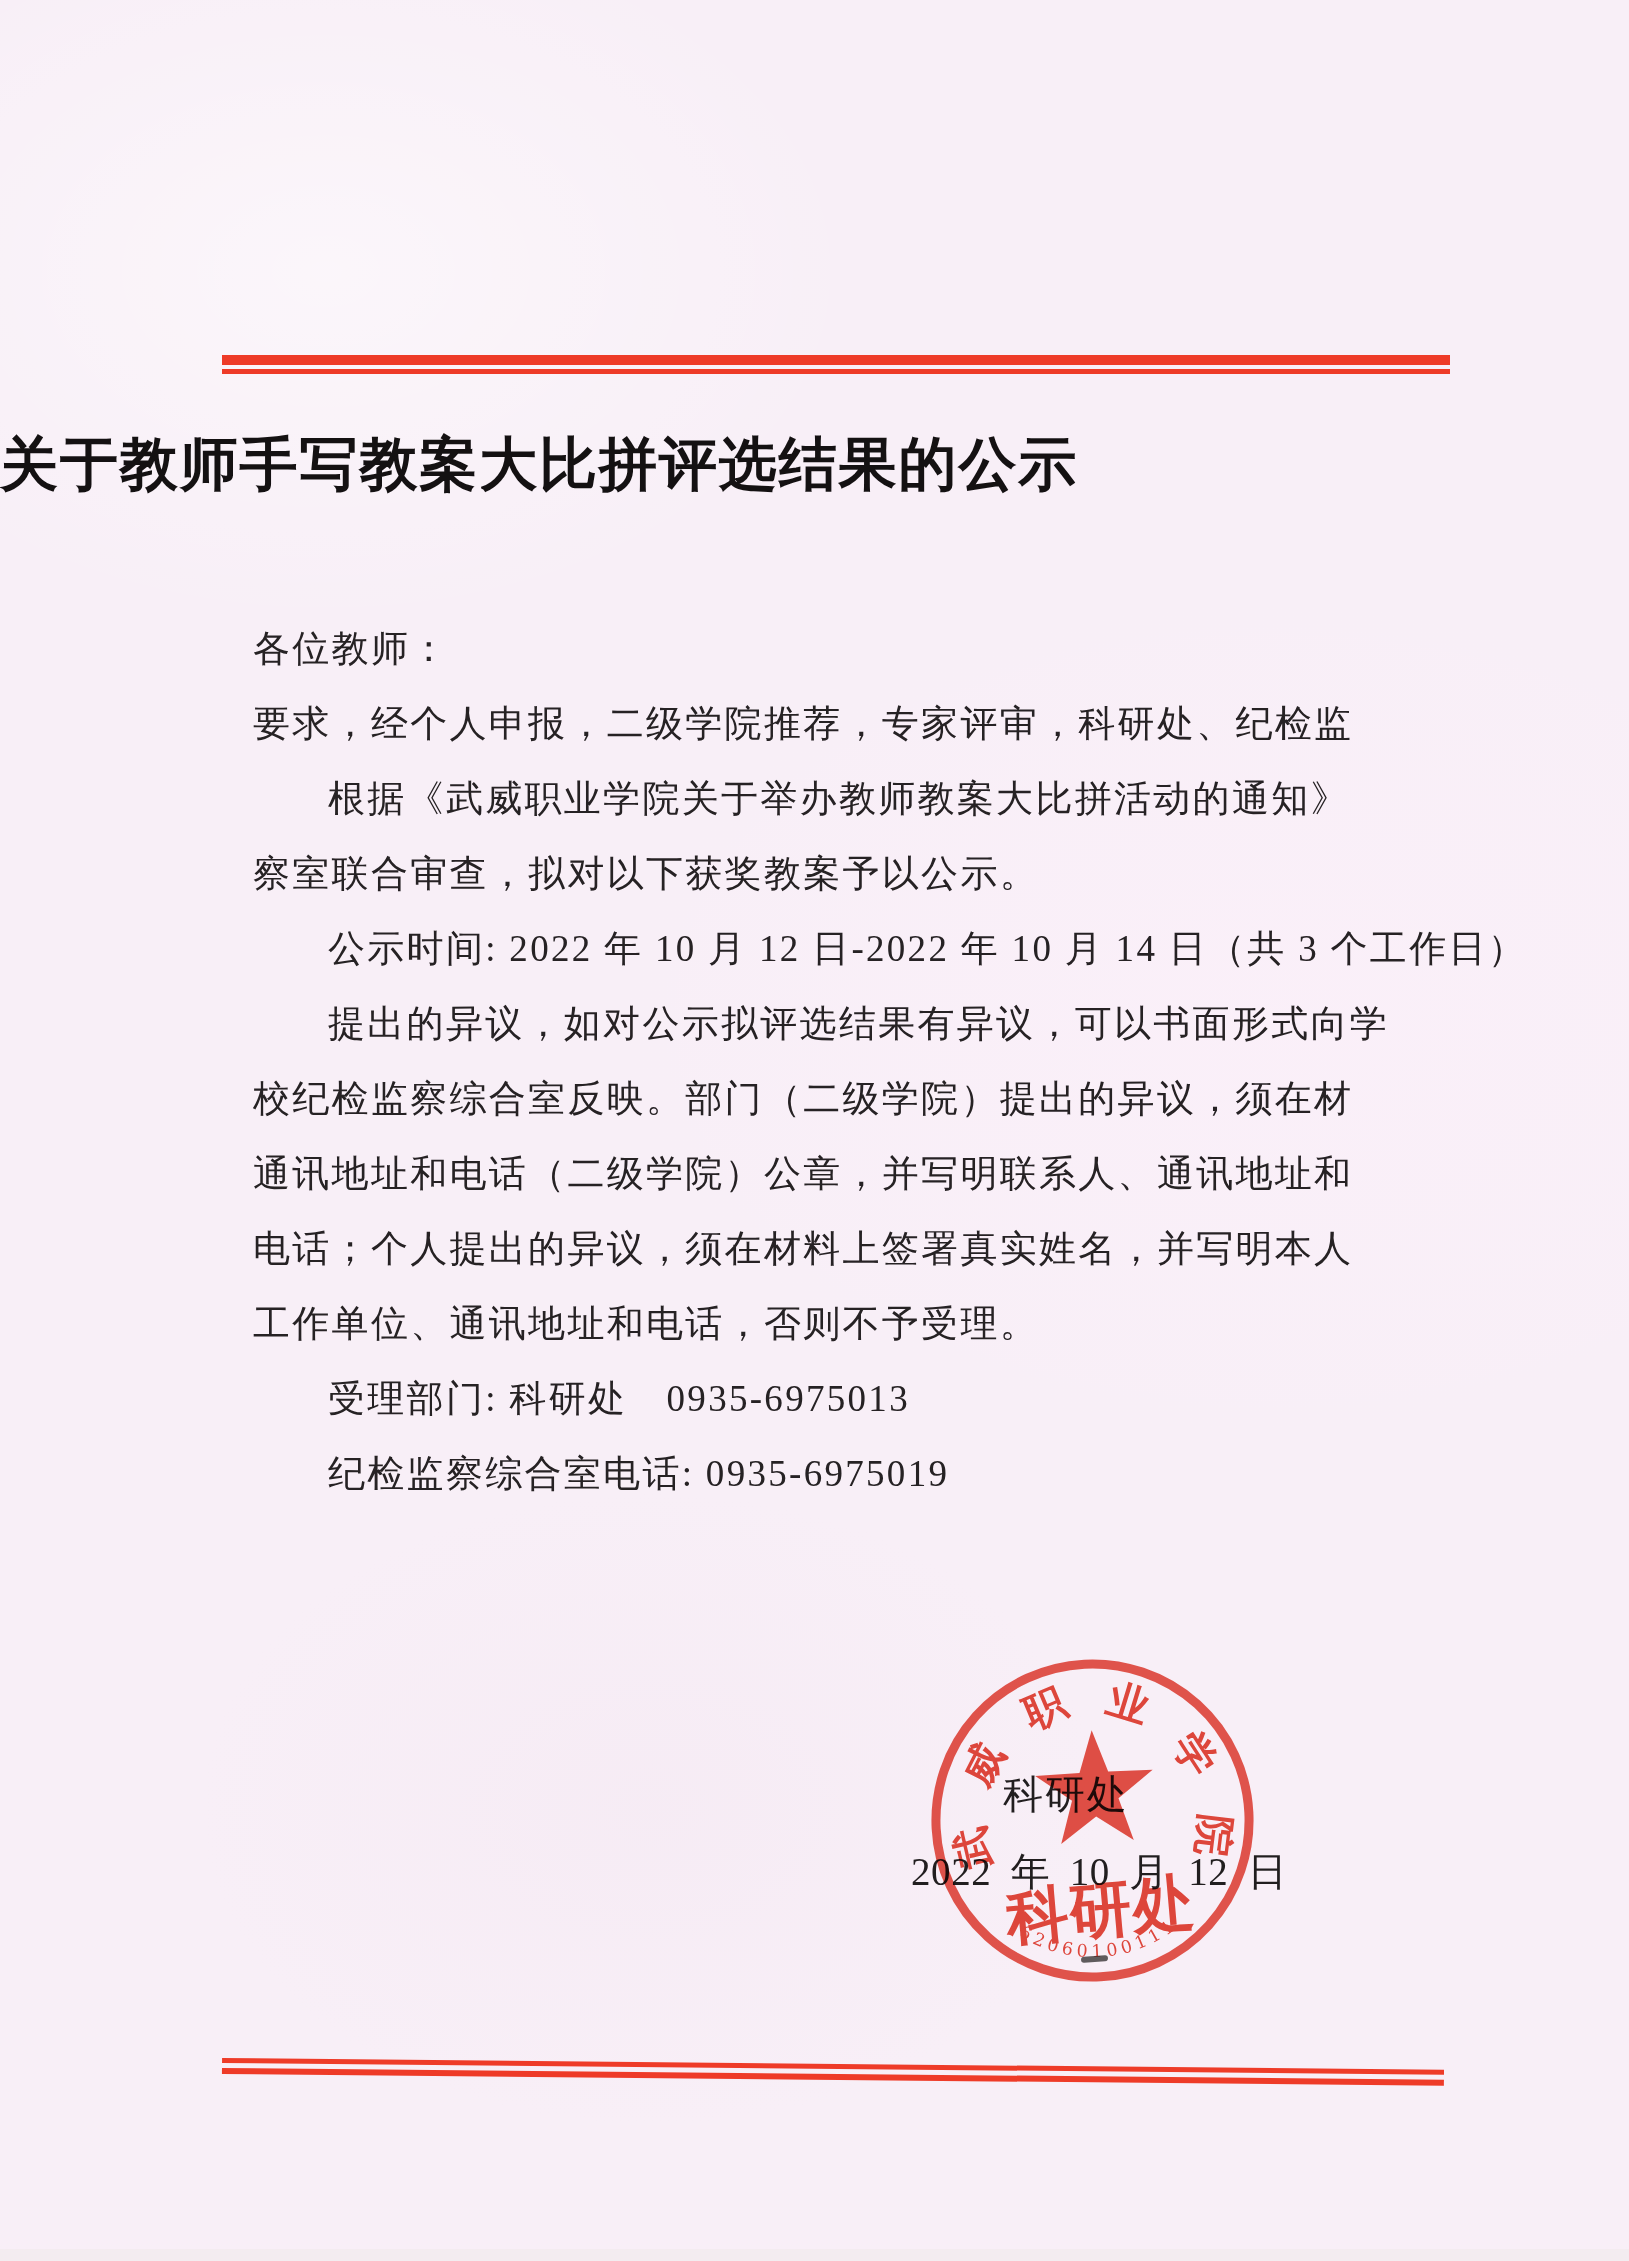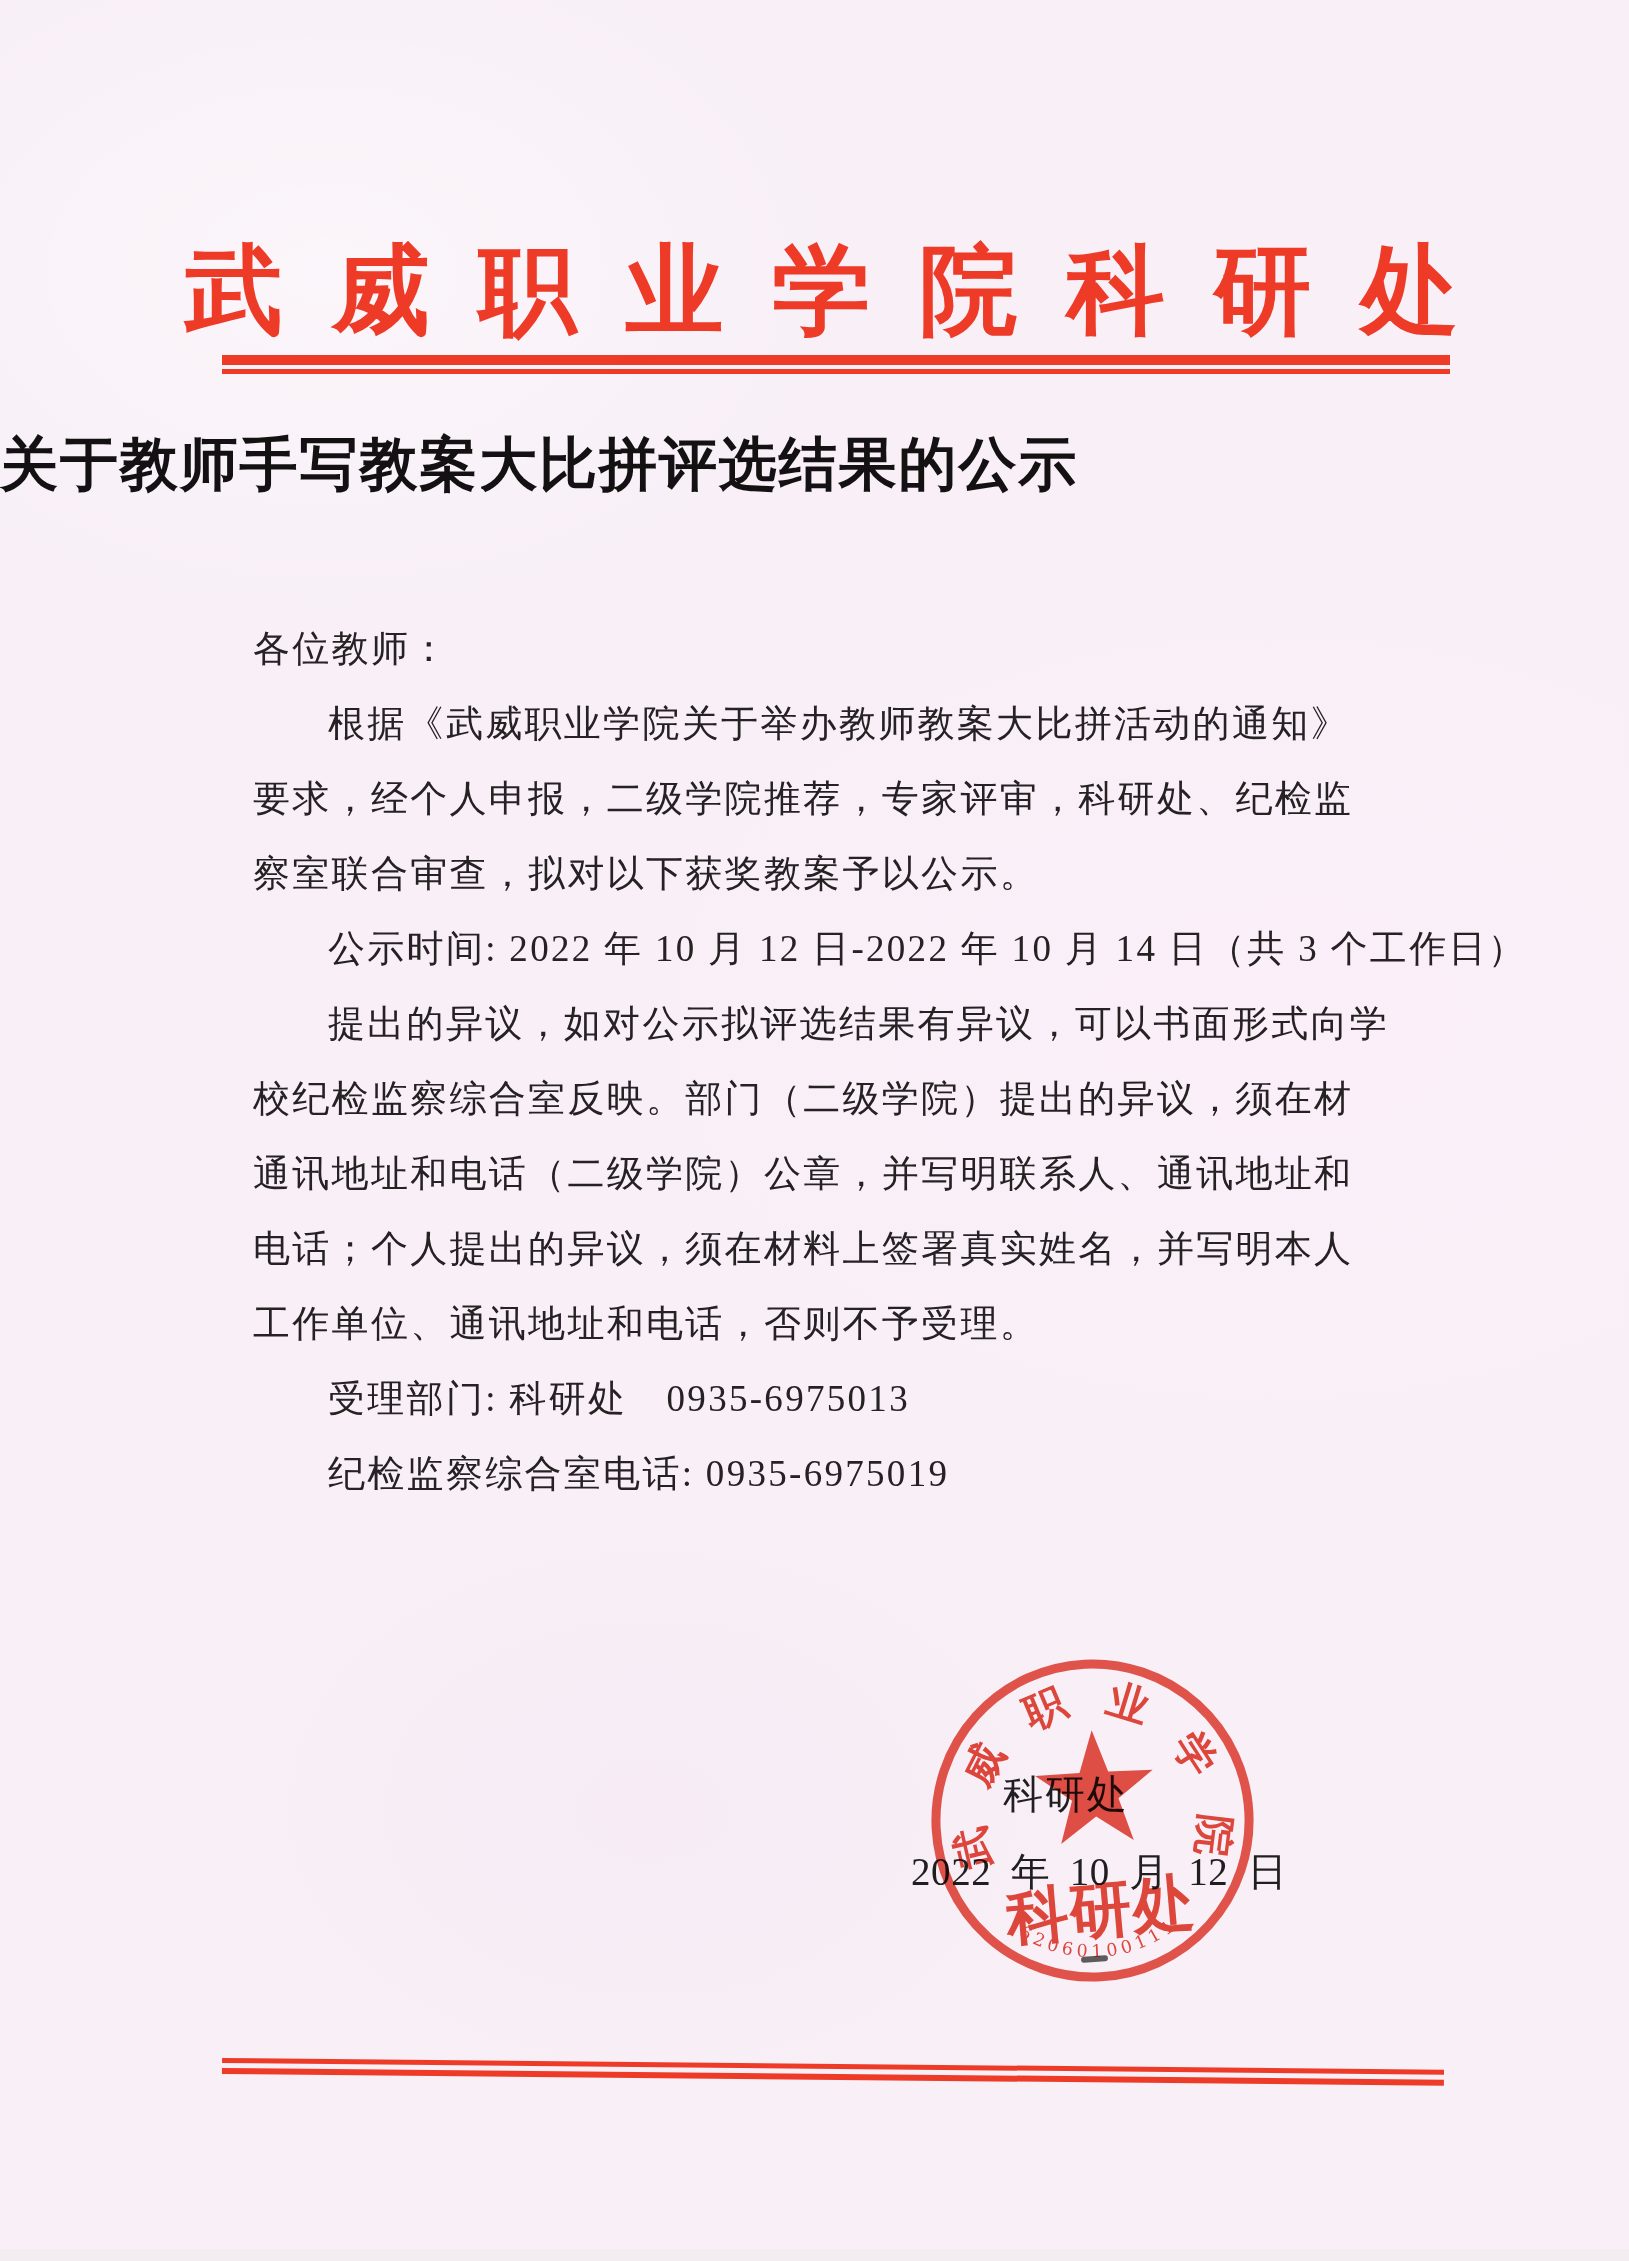--- a/index.html
+++ b/index.html
@@ -94,31 +94,30 @@
   .scan-edge{
     position:absolute;left:0;right:0;bottom:0;height:11.6px;
     background:#f3ecf0;
   }
 </style>
 </head>
 <body>
 
 <div class="page">
 
-  <div class="masthead">武威职业学院科研处</div>
 
   <div class="rule rule-thick"></div>
   <div class="rule rule-thin"></div>
 
   <div class="doc-title">关于教师手写教案大比拼评选结果的公示</div>
 
   <div class="body-block">
     <div class="body-line">各位教师：</div>
+    <div class="body-line">要求，经个人申报，二级学院推荐，专家评审，科研处、纪检监</div>
     <div class="body-line indent">根据《武威职业学院关于举办教师教案大比拼活动的通知》</div>
-    <div class="body-line">要求，经个人申报，二级学院推荐，专家评审，科研处、纪检监</div>
     <div class="body-line">察室联合审查，拟对以下获奖教案予以公示。</div>
     <div class="body-line indent">公示时间: 2022 年 10 月 12 日-2022 年 10 月 14 日（共 3 个工作日）</div>
     <div class="body-line indent">提出的异议，如对公示拟评选结果有异议，可以书面形式向学</div>
     <div class="body-line">校纪检监察综合室反映。部门（二级学院）提出的异议，须在材</div>
     <div class="body-line">通讯地址和电话（二级学院）公章，并写明联系人、通讯地址和</div>
     <div class="body-line">电话；个人提出的异议，须在材料上签署真实姓名，并写明本人</div>
     <div class="body-line">工作单位、通讯地址和电话，否则不予受理。</div>
     <div class="body-line indent">受理部门: 科研处　0935-6975013</div>
     <div class="body-line indent">纪检监察综合室电话: 0935-6975019</div>
   </div>

